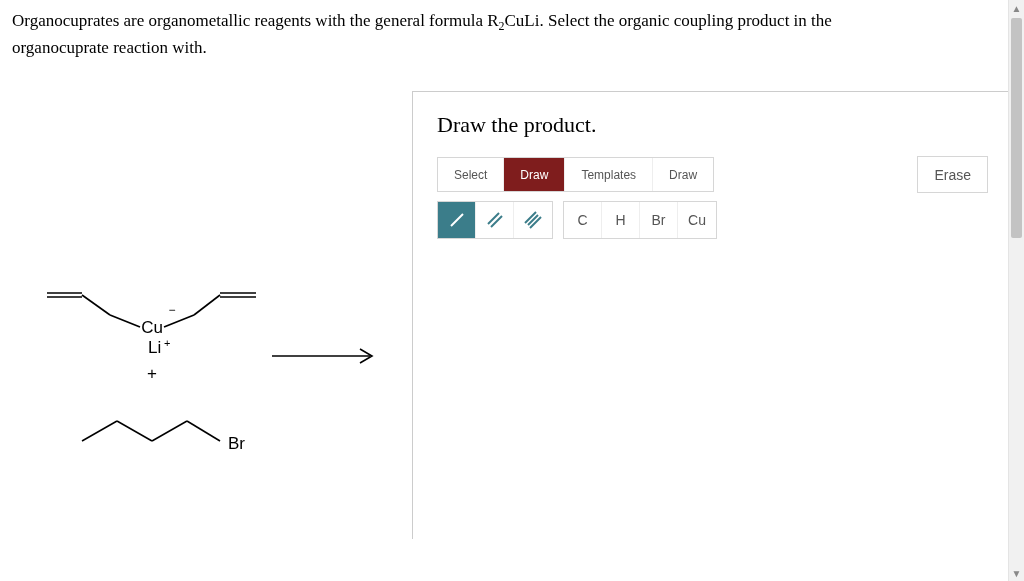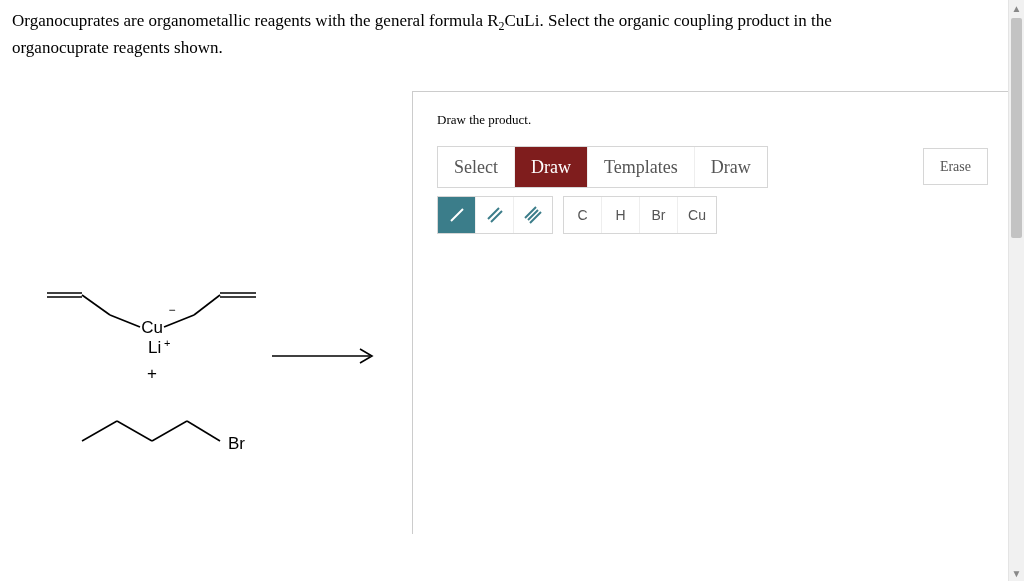--- a/index.html
+++ b/index.html
@@ -38,46 +38,46 @@
     }
     .right-panel {
       flex: 1;
       border: 1px solid #ccc;
       border-right: none;
       border-bottom: none;
       padding: 20px 24px 40px 24px;
       min-height: 440px;
     }
     .draw-title {
-      font-size: 13px;
+      font-size: 22px;
       margin-bottom: 18px;
     }
     .toolbar-row {
       display: flex;
       align-items: center;
       gap: 0;
       margin-bottom: 8px;
     }
     .tab-group { display: flex; border: 1px solid #d6d6d6; }
     .tab {
-      font-family: Liberation Serif, serif;
-      font-size: 18px;
+      font-family: Liberation Sans, sans-serif;
+      font-size: 12px;
       padding: 10px 16px 9px;
       background: #fff;
       color: #555;
       cursor: pointer;
       border-right: 1px solid #eee;
     }
     .tab:last-child { border-right: none; }
     .tab.active {
       background: #7f1d1d;
       color: #fff;
     }
     .erase {
-      font-family: Liberation Serif, serif;
+      font-family: Liberation Sans, sans-serif;
       font-size: 14px;
       padding: 10px 16px 9px;
       border: 1px solid #d6d6d6;
       margin-left: auto;
       color: #555;
       cursor: pointer;
     }
     .tool-row { display: flex; gap: 10px; }
     .tool-group {
       display: flex;
@@ -134,21 +134,21 @@
       font-size: 10px;
     }
     .scroll-arrow.up { top: 0; }
     .scroll-arrow.down { bottom: 0; }
   </style>
 </head>
 <body>
 
 <div class="question-text">
   <span>Organocuprates are organometallic reagents with the general formula R</span><sub>2</sub><span>CuLi. Select the organic coupling product in the</span><br>
-  <span>organocuprate reagents shown.</span>
+  <span>organocuprate reaction with.</span>
 </div>
 
 <div class="container">
   <div class="left-panel">
     <div class="reaction">
       <svg class="molecule-svg" width="260" height="200">
         <g stroke="#000" stroke-width="1.6" fill="none">
 
           <line x1="35" y1="22" x2="70" y2="22"></line>
           <line x1="35" y1="26" x2="70" y2="26"></line>

